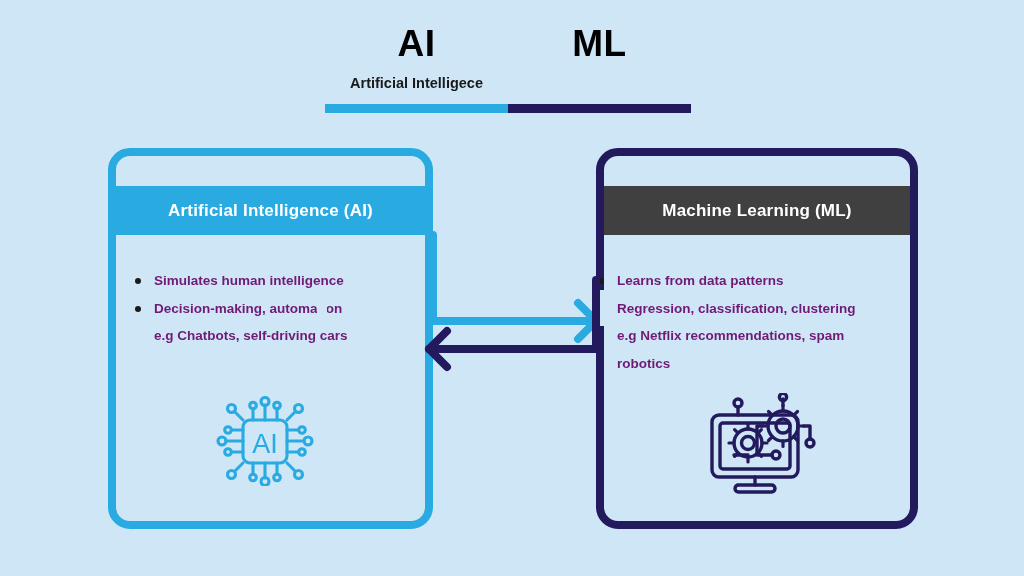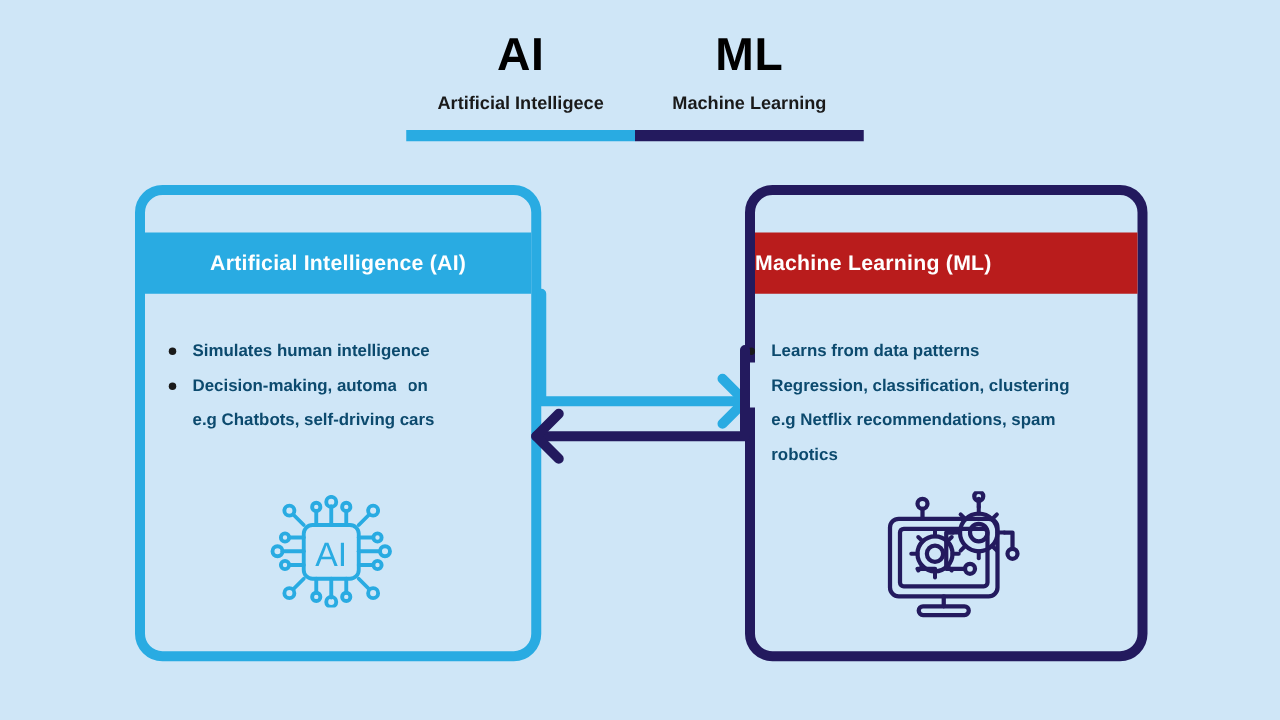--- a/index.html
+++ b/index.html
@@ -107,24 +107,24 @@
     box-sizing: border-box;
     border: 8px solid #231a5e;
     border-radius: 22px;
   }
   #card-ml .card-head {
     position: absolute;
     left: 8px;
     top: 38px;
     width: calc(100% - 16px);
     height: 49px;
-    background: #b91c1c;
+    background: #404040;
     display: flex;
     align-items: center;
-    justify-content: flex-start;
+    justify-content: center;
   }
 
   .card-title {
     font-size: 17px;
     font-weight: 700;
     color: #ffffff;
     letter-spacing: 0.2px;
   }
 
   
@@ -160,21 +160,21 @@
   #bullets-ml {
     left: 593px;
     top: 267px;
     width: 285px;
   }
   .bullets li {
     position: relative;
     padding-left: 24px;
     font-size: 13.5px;
     font-weight: 700;
-    color: #0c4a6e;
+    color: #701a75;
     line-height: 27.5px;
   }
   .bullets li.bulleted::before {
     content: "";
     position: absolute;
     left: 5px;
     top: 11px;
     width: 6px;
     height: 6px;
     border-radius: 50%;
@@ -213,21 +213,20 @@
 
 <div id="top-header">
 
   <div class="hdr-col ai">
     <div class="hdr-abbr">AI</div>
     <div class="hdr-full">Artificial Intelligece</div>
   </div>
 
   <div class="hdr-col ml">
     <div class="hdr-abbr">ML</div>
-    <div class="hdr-full">Machine Learning</div>
   </div>
 
   <div class="hdr-rule">
     <div class="hdr-rule-seg ai"></div>
     <div class="hdr-rule-seg ml"></div>
   </div>
 </div>
 
 <div class="card" id="card-ai">
   <div class="card-frame"></div>

